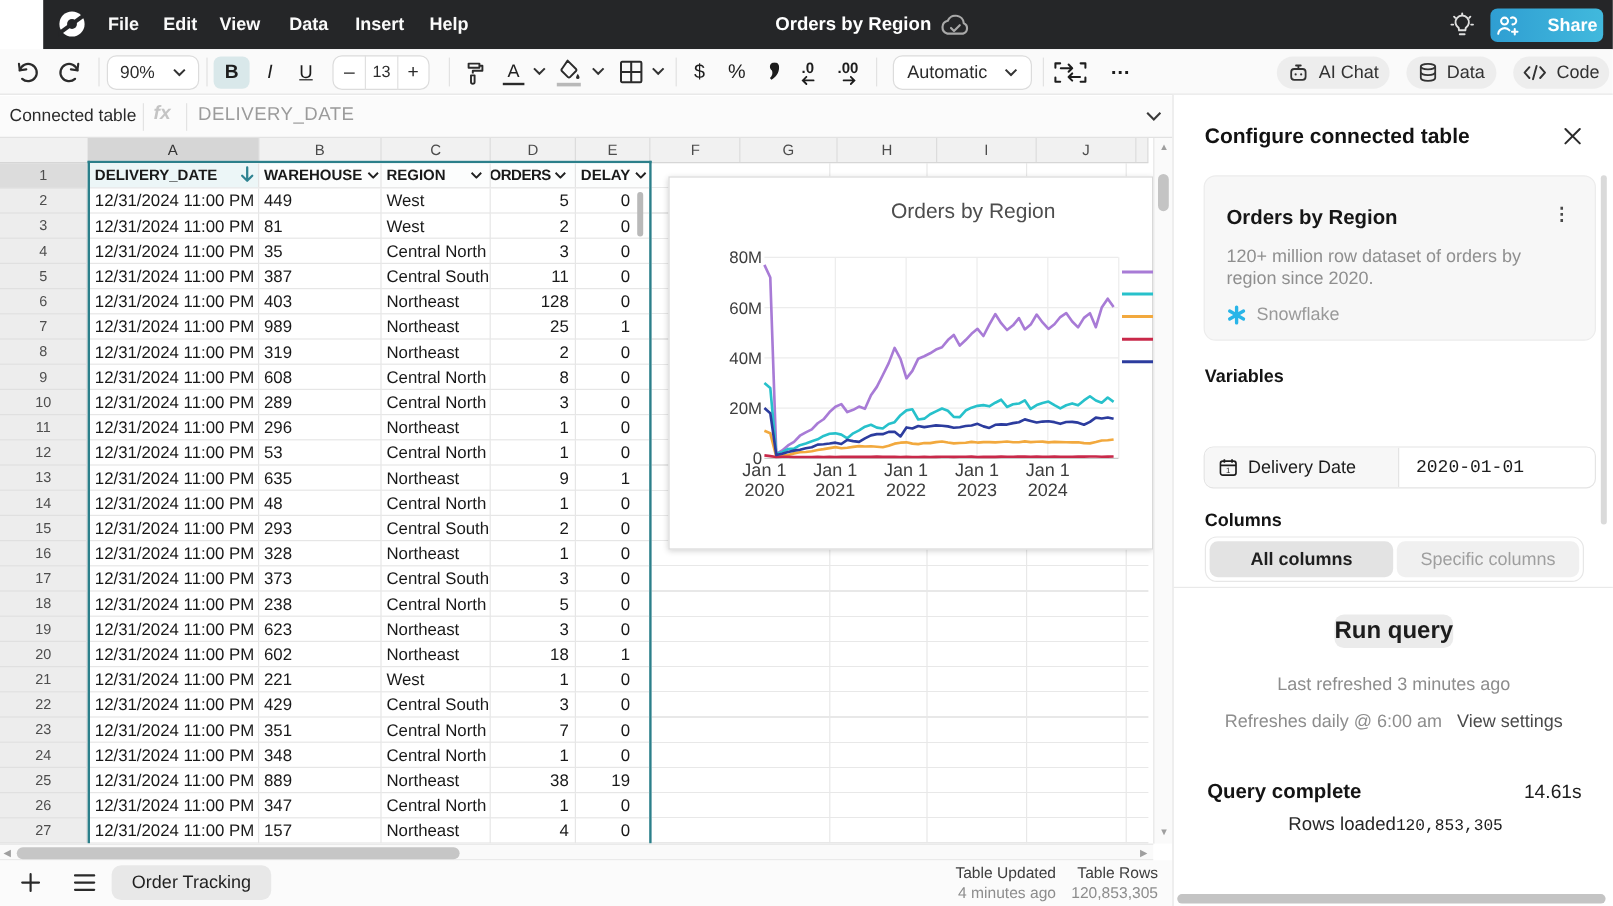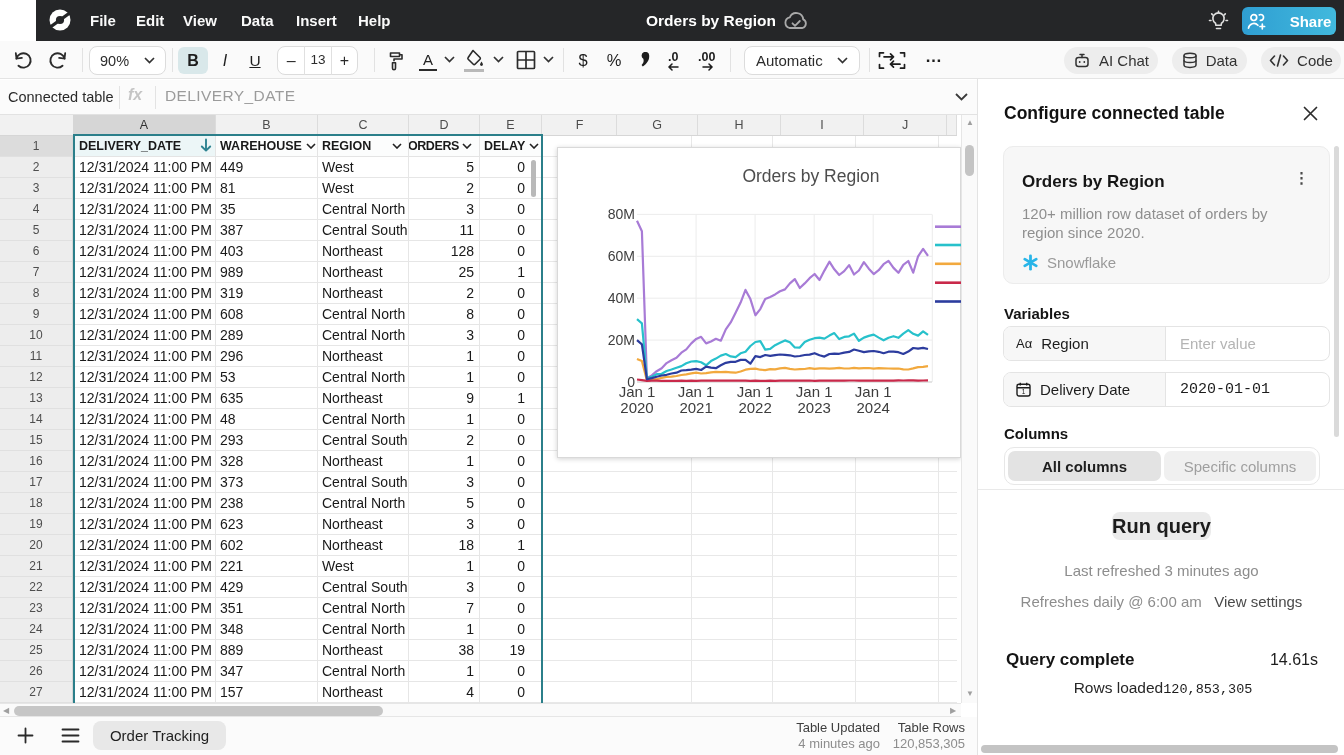--- a/index.html
+++ b/index.html
@@ -624,29 +624,20 @@
         <g transform="translate(8.5 8.5)">
           <rect x="-1.4" y="-8" width="2.8" height="16" rx="1.3"></rect>
           <rect x="-1.4" y="-8" width="2.8" height="16" rx="1.3" transform="rotate(60)"></rect>
           <rect x="-1.4" y="-8" width="2.8" height="16" rx="1.3" transform="rotate(120)"></rect>
         </g>
       </svg>
       <span>Snowflake</span>
     </div>
   </div>
   <div class="plabel" style="top:226px">Variables</div>
-  <div class="vrow" style="top:247px">
-    <div class="l">
-      <span style="font-size:13px;color:#1c1c1c;font-weight:500">Aα</span>
-      <span>Region</span>
-    </div>
-    <div class="r">
-        <span class="ph">Enter value</span>
-      </div>
-  </div>
   <div class="vrow" style="top:293px">
     <div class="l">
       <svg width="15" height="15" viewBox="0 0 15 15" fill="none" stroke="#1c1c1c" stroke-width="1.4">
         <rect x="1" y="2.2" width="13" height="11.8" rx="2"></rect>
         <path d="M1 5.8 h13 M4.3 0.8 v2.8 M10.7 0.8 v2.8"></path>
         <text x="7.5" y="12" font-size="6.5" fill="#1c1c1c" stroke="none" text-anchor="middle" font-family="Liberation Sans">1</text>
       </svg>
       <span>Delivery Date</span>
     </div>
     <div class="r">

